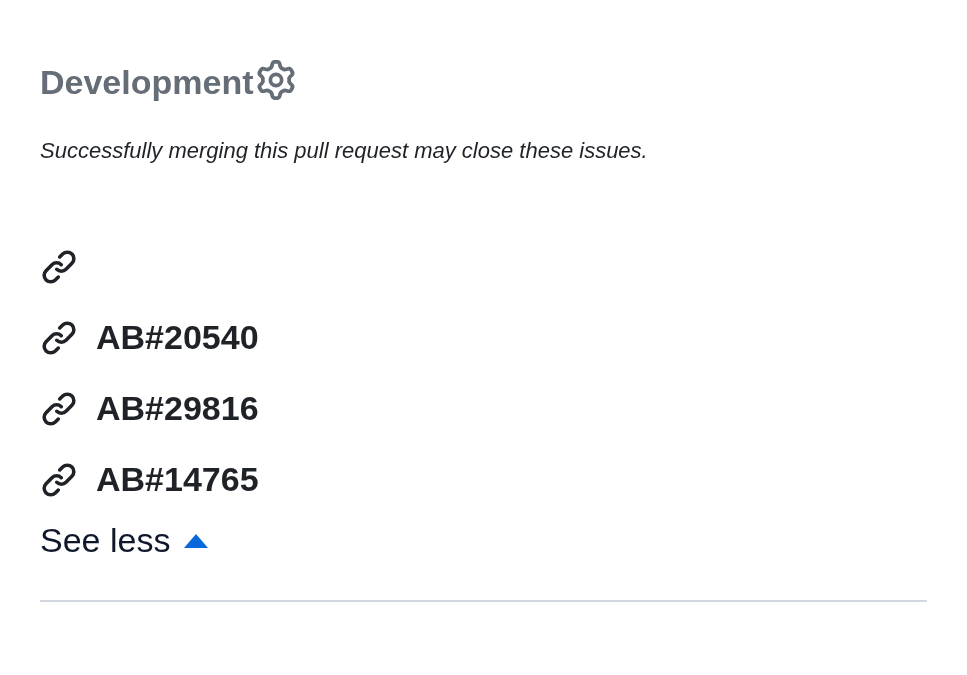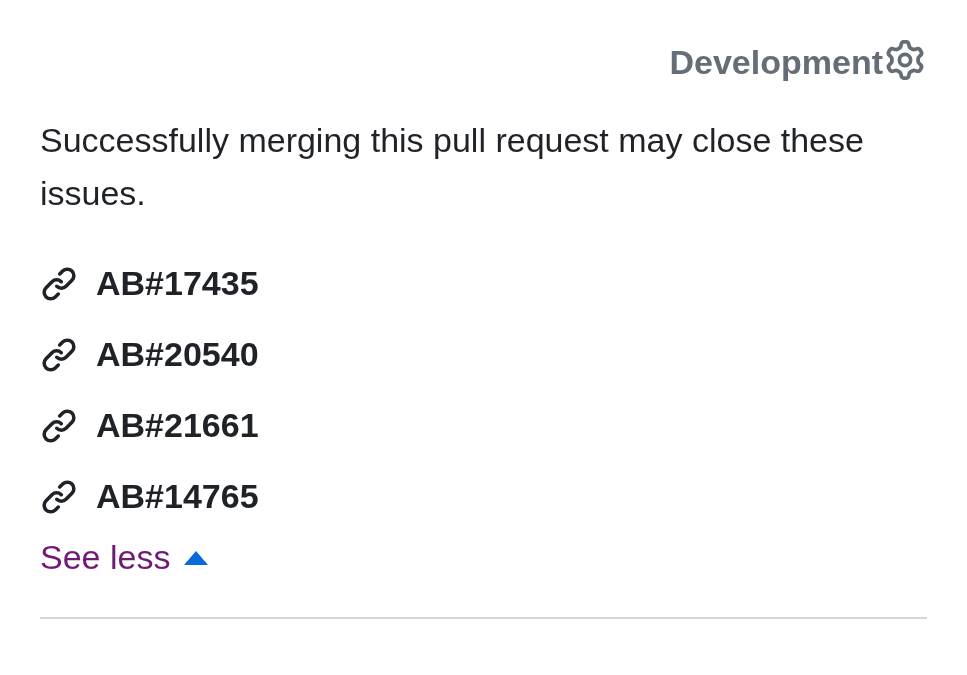--- a/index.html
+++ b/index.html
@@ -9,47 +9,49 @@
     }
     body {
       font-family: -apple-system, BlinkMacSystemFont, "Segoe UI", Helvetica, Arial, sans-serif;
       background: #ffffff;
       padding: 40px 40px 0 40px;
       width: 967px;
       color: #1f2328;
     }
     .header-row {
       display: flex;
-      justify-content: flex-end;
+      justify-content: flex-start;
       align-items: center;
       margin-bottom: 30px;
+      margin-top: 20px;
     }
     .section-title {
       font-size: 34px;
       font-weight: 600;
       color: #656d76;
     }
     .gear-button {
       width: 44px;
       height: 44px;
       display: flex;
       align-items: center;
       justify-content: center;
       cursor: pointer;
       color: #656d76;
     }
     .gear-button svg {
       width: 40px;
       height: 40px;
     }
     .description {
-      font-size: 34px;
+      font-size: 22px;
       line-height: 1.55;
       color: #1f2328;
-      margin-bottom: 45px;
+      margin-bottom: 80px;
+      font-style: italic;
     }
     .issues-list {
       display: flex;
       flex-direction: column;
       gap: 32px;
       margin-bottom: 22px;
     }
     .issue-item {
       display: flex;
       align-items: center;
@@ -71,21 +73,21 @@
     }
     .toggle-row {
       display: flex;
       align-items: center;
       gap: 14px;
       cursor: pointer;
       margin-bottom: 40px;
     }
     .toggle-text {
       font-size: 34px;
-      color: #701a75;
+      color: #0f172a;
     }
     .caret-up {
       width: 0;
       height: 0;
       border-left: 12px solid transparent;
       border-right: 12px solid transparent;
       border-bottom: 14px solid #0969da;
     }
     .divider {
       height: 2px;
@@ -109,37 +111,36 @@
 
 <p class="description">Successfully merging this pull request may close these issues.</p>
 
 <div class="issues-list">
   <div class="issue-item">
     <span class="link-icon">
       <svg viewBox="0 0 16 16" fill="none" stroke="currentColor" stroke-width="1.6">
         <path d="M7.775 3.275a.75.75 0 0 0 1.06 1.06l1.25-1.25a2 2 0 1 1 2.83 2.83l-2.5 2.5a2 2 0 0 1-2.83 0 .75.75 0 0 0-1.06 1.06 3.5 3.5 0 0 0 4.95 0l2.5-2.5a3.5 3.5 0 0 0-4.95-4.95l-1.25 1.25Zm-4.69 9.64a2 2 0 0 1 0-2.83l2.5-2.5a2 2 0 0 1 2.83 0 .75.75 0 0 0 1.06-1.06 3.5 3.5 0 0 0-4.95 0l-2.5 2.5a3.5 3.5 0 0 0 4.95 4.95l1.25-1.25a.75.75 0 0 0-1.06-1.06l-1.25 1.25a2 2 0 0 1-2.83 0Z" fill="currentColor" stroke="none"></path>
       </svg>
     </span>
-    <span class="issue-label">AB#17435</span>
   </div>
   <div class="issue-item">
     <span class="link-icon">
       <svg viewBox="0 0 16 16" fill="none" stroke="currentColor" stroke-width="1.6">
         <path d="M7.775 3.275a.75.75 0 0 0 1.06 1.06l1.25-1.25a2 2 0 1 1 2.83 2.83l-2.5 2.5a2 2 0 0 1-2.83 0 .75.75 0 0 0-1.06 1.06 3.5 3.5 0 0 0 4.95 0l2.5-2.5a3.5 3.5 0 0 0-4.95-4.95l-1.25 1.25Zm-4.69 9.64a2 2 0 0 1 0-2.83l2.5-2.5a2 2 0 0 1 2.83 0 .75.75 0 0 0 1.06-1.06 3.5 3.5 0 0 0-4.95 0l-2.5 2.5a3.5 3.5 0 0 0 4.95 4.95l1.25-1.25a.75.75 0 0 0-1.06-1.06l-1.25 1.25a2 2 0 0 1-2.83 0Z" fill="currentColor" stroke="none"></path>
       </svg>
     </span>
     <span class="issue-label">AB#20540</span>
   </div>
   <div class="issue-item">
     <span class="link-icon">
       <svg viewBox="0 0 16 16" fill="none" stroke="currentColor" stroke-width="1.6">
         <path d="M7.775 3.275a.75.75 0 0 0 1.06 1.06l1.25-1.25a2 2 0 1 1 2.83 2.83l-2.5 2.5a2 2 0 0 1-2.83 0 .75.75 0 0 0-1.06 1.06 3.5 3.5 0 0 0 4.95 0l2.5-2.5a3.5 3.5 0 0 0-4.95-4.95l-1.25 1.25Zm-4.69 9.64a2 2 0 0 1 0-2.83l2.5-2.5a2 2 0 0 1 2.83 0 .75.75 0 0 0 1.06-1.06 3.5 3.5 0 0 0-4.95 0l-2.5 2.5a3.5 3.5 0 0 0 4.95 4.95l1.25-1.25a.75.75 0 0 0-1.06-1.06l-1.25 1.25a2 2 0 0 1-2.83 0Z" fill="currentColor" stroke="none"></path>
       </svg>
     </span>
-    <span class="issue-label">AB#21661</span>
+    <span class="issue-label">AB#29816</span>
   </div>
   <div class="issue-item">
     <span class="link-icon">
       <svg viewBox="0 0 16 16" fill="none" stroke="currentColor" stroke-width="1.6">
         <path d="M7.775 3.275a.75.75 0 0 0 1.06 1.06l1.25-1.25a2 2 0 1 1 2.83 2.83l-2.5 2.5a2 2 0 0 1-2.83 0 .75.75 0 0 0-1.06 1.06 3.5 3.5 0 0 0 4.95 0l2.5-2.5a3.5 3.5 0 0 0-4.95-4.95l-1.25 1.25Zm-4.69 9.64a2 2 0 0 1 0-2.83l2.5-2.5a2 2 0 0 1 2.83 0 .75.75 0 0 0 1.06-1.06 3.5 3.5 0 0 0-4.95 0l-2.5 2.5a3.5 3.5 0 0 0 4.95 4.95l1.25-1.25a.75.75 0 0 0-1.06-1.06l-1.25 1.25a2 2 0 0 1-2.83 0Z" fill="currentColor" stroke="none"></path>
       </svg>
     </span>
     <span class="issue-label">AB#14765</span>
   </div>
 </div>

